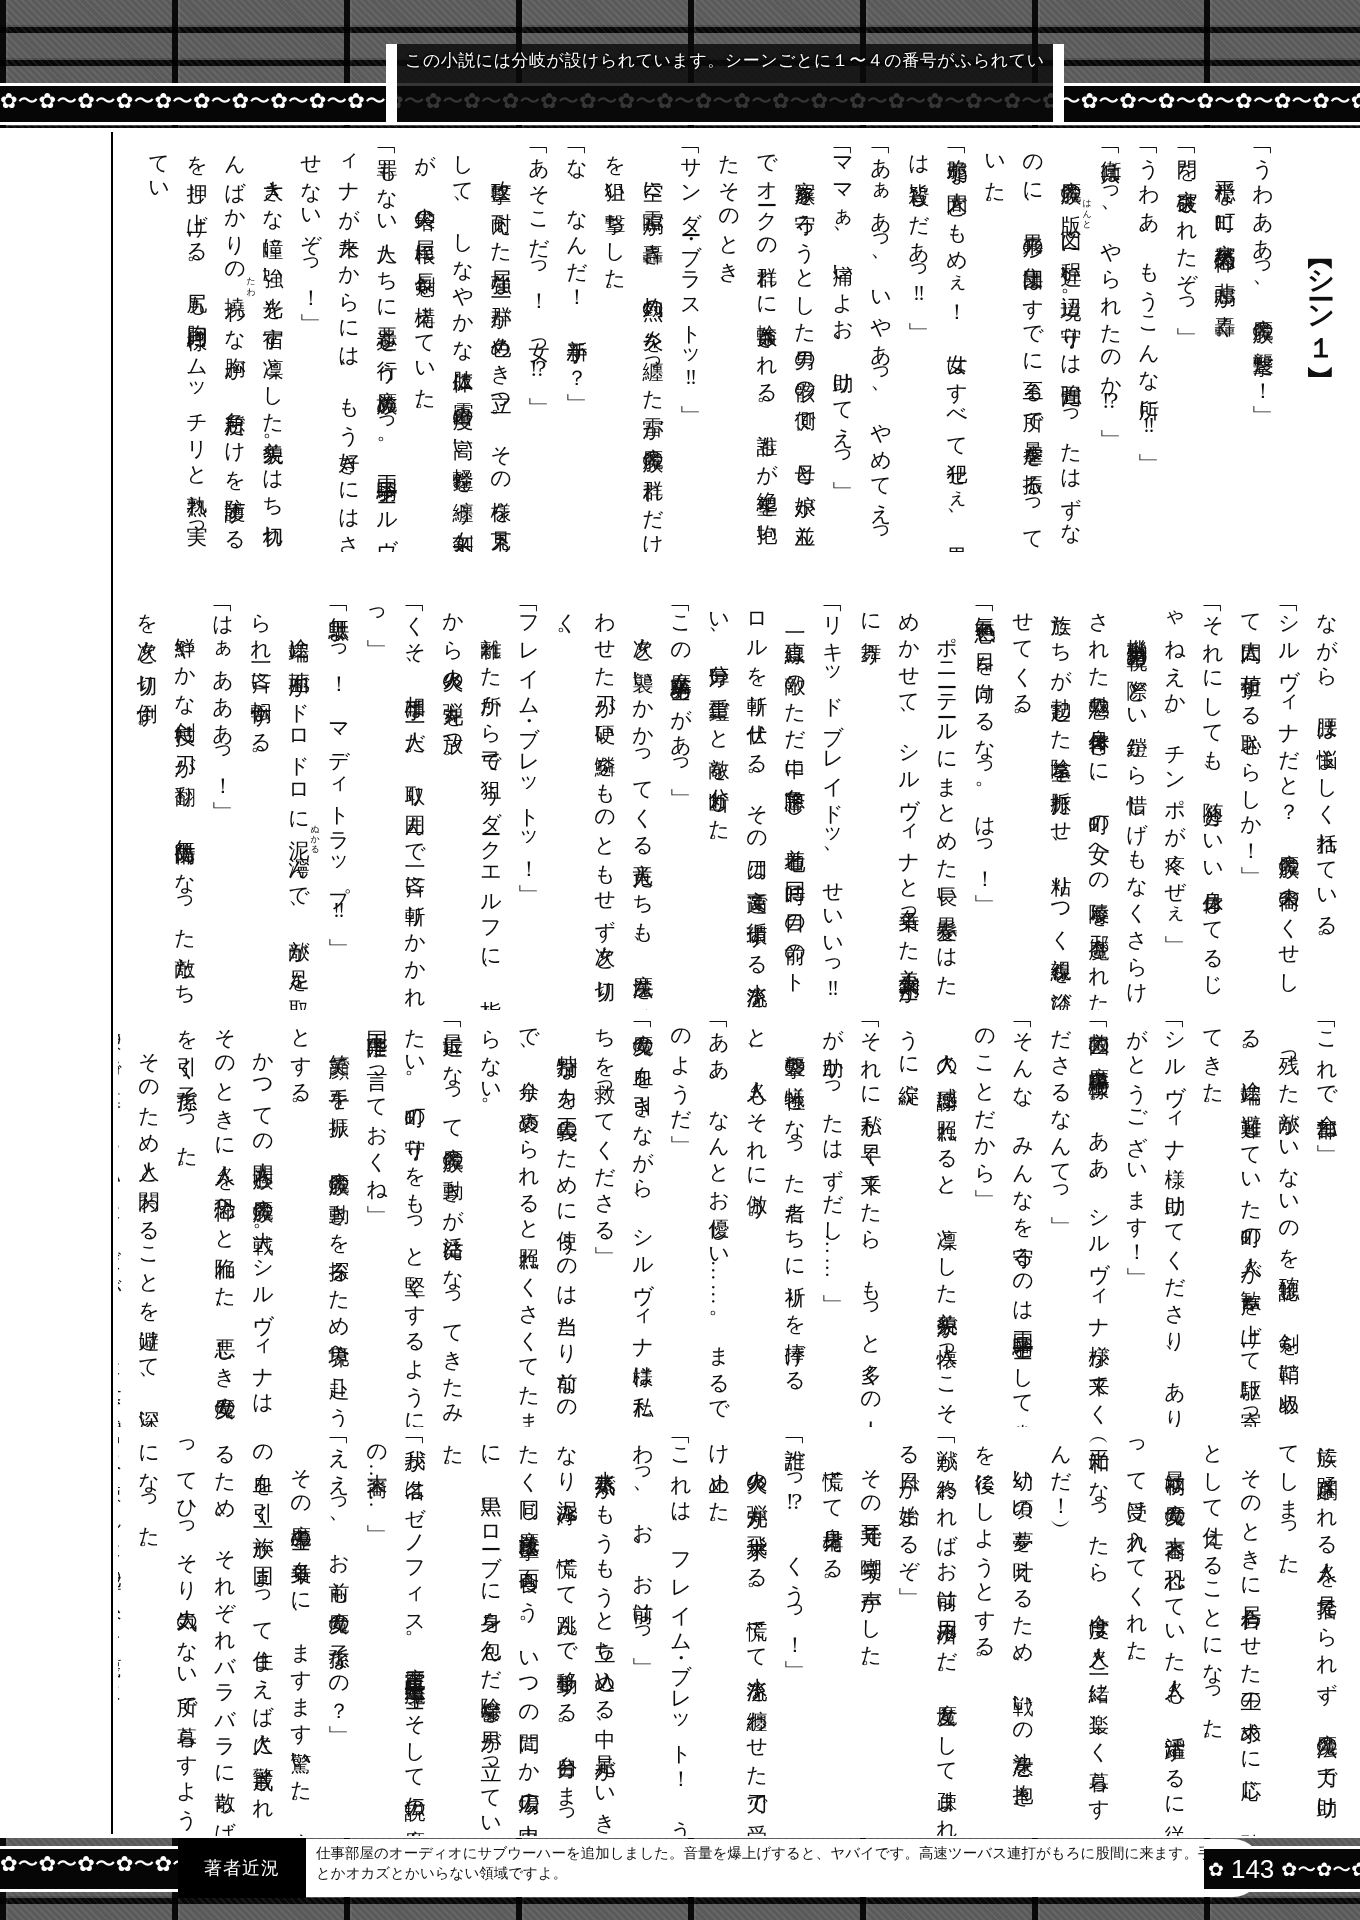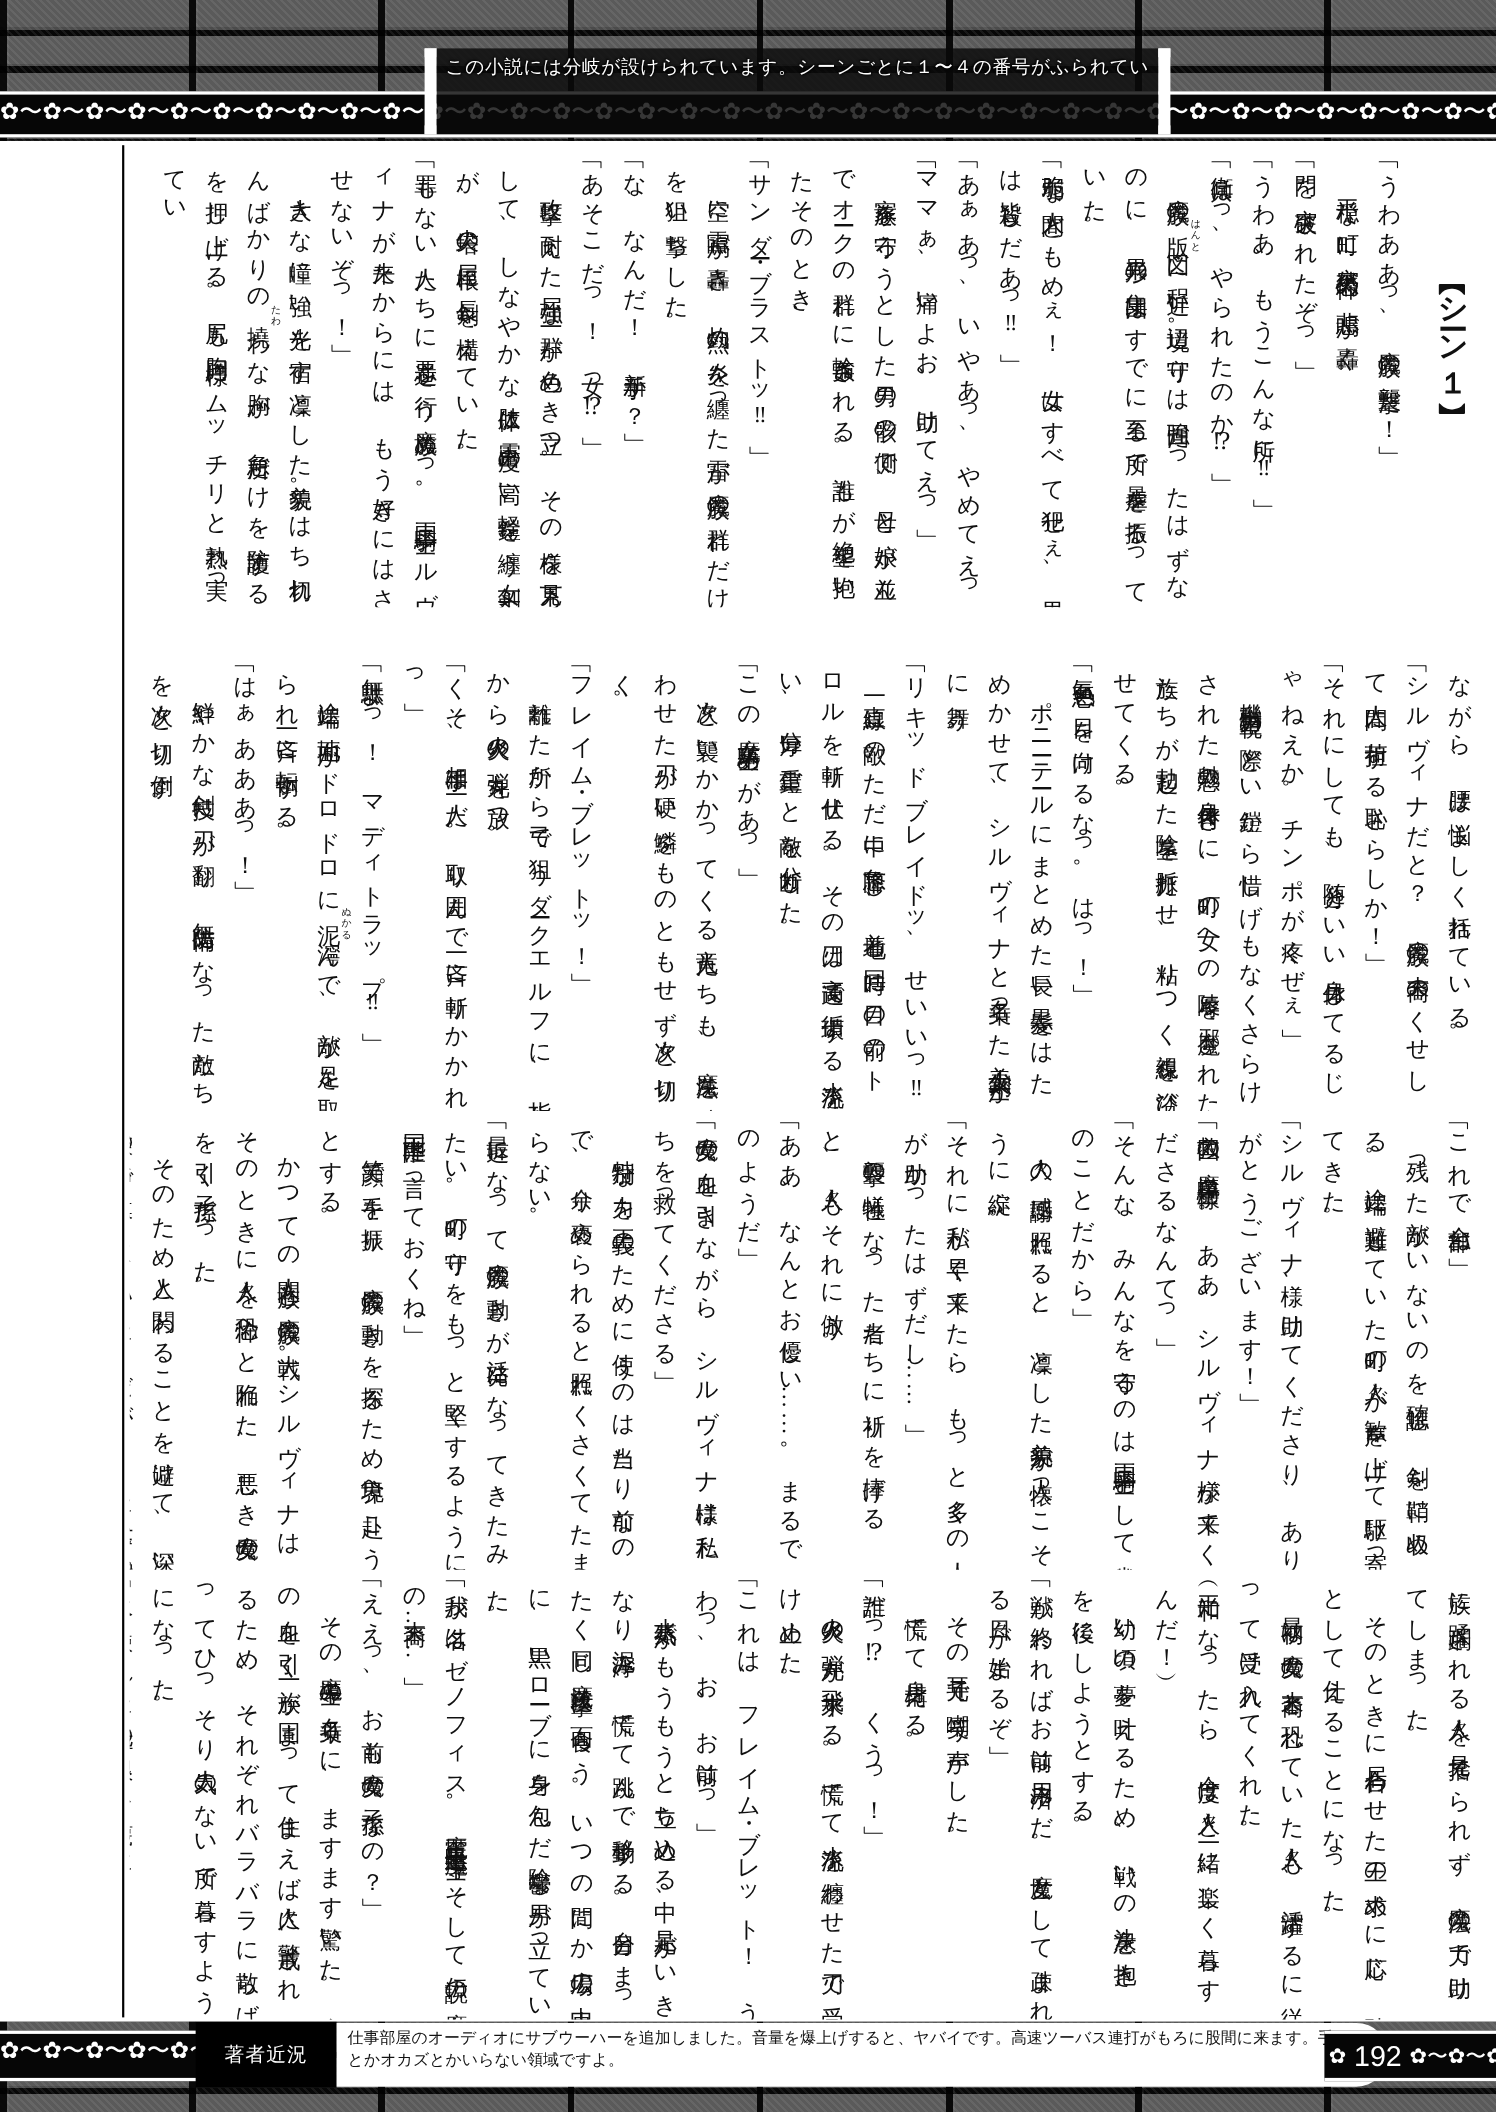--- a/index.html
+++ b/index.html
@@ -147,18 +147,18 @@
     </div>
 
   <div class="bottom-bar brick">
     <div class="ornament-band orn-bottom-left">✿〜✿〜✿〜✿〜✿〜✿〜✿〜✿〜✿〜✿〜✿</div>
     <div class="author-label">著者近況</div>
     <div class="status-pill">
       <div class="status-text">仕事部屋のオーディオにサブウーハーを追加しました。音量を爆上げすると、ヤバイです。高速ツーバス連打がもろに股間に来ます。手とかオカズとかいらない領域ですよ。</div>
     </div>
     <div class="orn-bottom-right">
       <span class="flower">✿</span>
-      <span class="page-number">192</span>
+      <span class="page-number">143</span>
       <span class="flower">✿〜✿〜✿〜✿〜✿</span>
     </div>
   </div>
 
 </div>
 
 </body></html>

